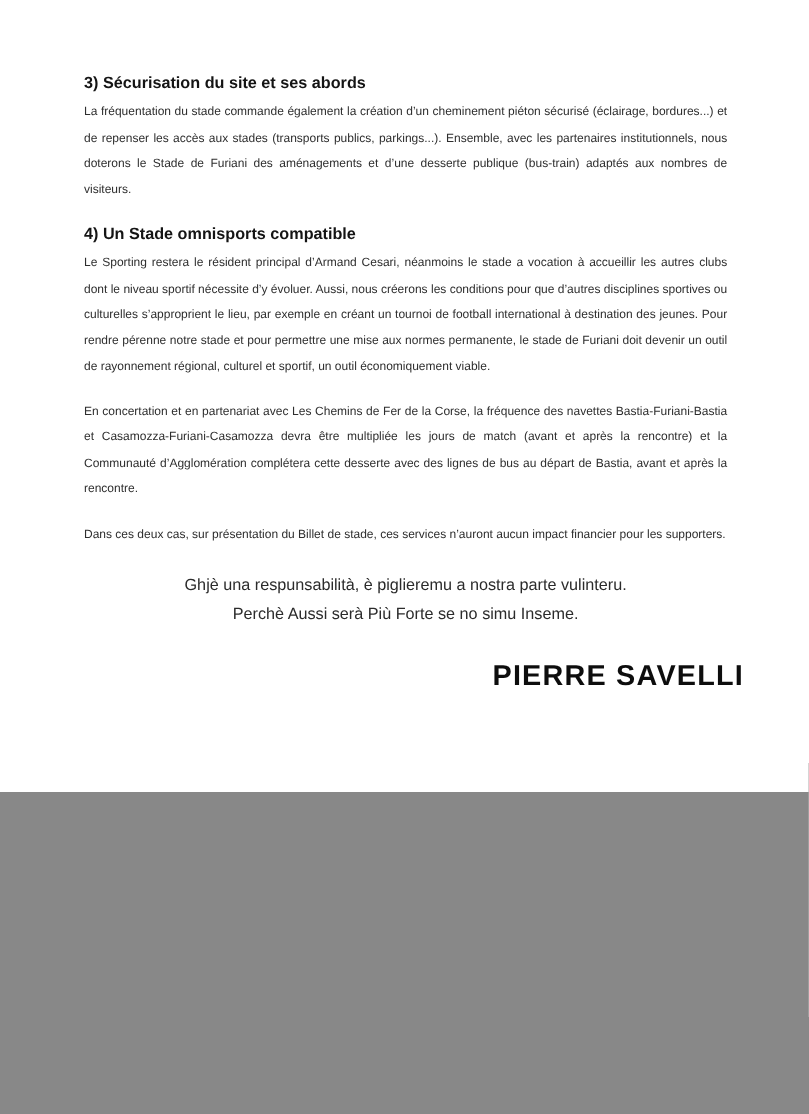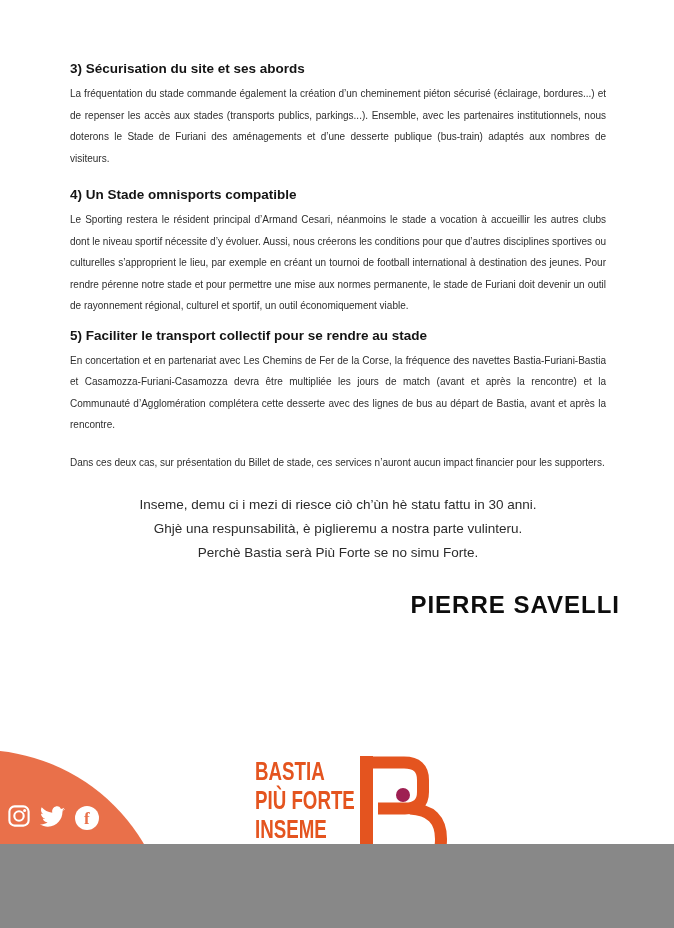--- a/index.html
+++ b/index.html
@@ -3,21 +3,21 @@
 <meta charset="utf-8">
 <style>
   :root{
     --ink:#2e2e2e; --head:#141414;
     --orange-text:#dc5731; --orange-logo:#e4541f; --orange-circle:#e9704a;
     --teal:#1b6a5c; --magenta:#9e2052;
   }
   *{margin:0;padding:0;box-sizing:border-box;}
   html,body{background:#888;}
   .page{
-    position:relative; width:674px; height:844px; background:#ffffff;
+    position:relative; width:674px; height:660px; background:#ffffff;
     overflow:hidden; font-family:"Liberation Sans", sans-serif; color:var(--ink);
     margin:0 auto;
   }
   .content{position:absolute; left:70px; right:68px; top:60px;}
   .sec-heading{
     font-size:13.5px; font-weight:bold; color:var(--head); line-height:18px;
   }
   .sec-heading.h4{margin-top:17px;} .sec-heading.h5{margin-top:10px;}
   .para{
     font-size:10px; line-height:21.5px; text-align:justify; text-align-last:left;
@@ -70,31 +70,29 @@
 <div class="page">
 
   <div class="content">
 
     <div class="sec-heading">3) Sécurisation du site et ses abords</div>
     <p class="para">La fréquentation du stade commande également la création d’un cheminement piéton sécurisé (éclairage, bordures...) et de repenser les accès aux stades (transports publics, parkings...). Ensemble, avec les partenaires institutionnels, nous doterons le Stade de Furiani des aménagements et d’une desserte publique (bus-train) adaptés aux nombres de visiteurs.</p>
 
     <div class="sec-heading h4">4) Un Stade omnisports compatible</div>
     <p class="para">Le Sporting restera le résident principal d’Armand Cesari, néanmoins le stade a vocation à accueillir les autres clubs dont le niveau sportif nécessite d’y évoluer. Aussi, nous créerons les conditions pour que d’autres disciplines sportives ou culturelles s’approprient le lieu, par exemple en créant un tournoi de football international à destination des jeunes. Pour rendre pérenne notre stade et pour permettre une mise aux normes permanente, le stade de Furiani doit devenir un outil de rayonnement régional, culturel et sportif, un outil économiquement viable.</p>
 
-    <div class="sec-heading h5">5) Faciliter le transport collectif pour se rendre au stade</div>
     <p class="para">En concertation et en partenariat avec Les Chemins de Fer de la Corse, la fréquence des navettes Bastia-Furiani-Bastia et Casamozza-Furiani-Casamozza devra être multipliée les jours de match (avant et après la rencontre) et la Communauté d’Agglomération complétera cette desserte avec des lignes de bus au départ de Bastia, avant et après la rencontre.</p>
     <p class="para">Dans ces deux cas, sur présentation du Billet de stade, ces services n’auront aucun impact financier pour les supporters.</p>
 
     <div class="slogan">
     </div>
 
     <div class="closing">
-      <div>Inseme, demu ci i mezi di riesce ciò ch’ùn hè statu fattu in 30 anni.</div>
       <div>Ghjè una respunsabilità, è piglieremu a nostra parte vulinteru.</div>
-      <div>Perchè Bastia serà Più Forte se no simu Forte.</div>
+      <div>Perchè Aussi serà Più Forte se no simu Inseme.</div>
     </div>
 
     <div class="signature">PIERRE SAVELLI</div>
   </div>
 
   <div class="logo-text">
     <div>BASTIA</div>
     <div>PIÙ FORTE</div>
     <div>INSEME</div>
   </div>

